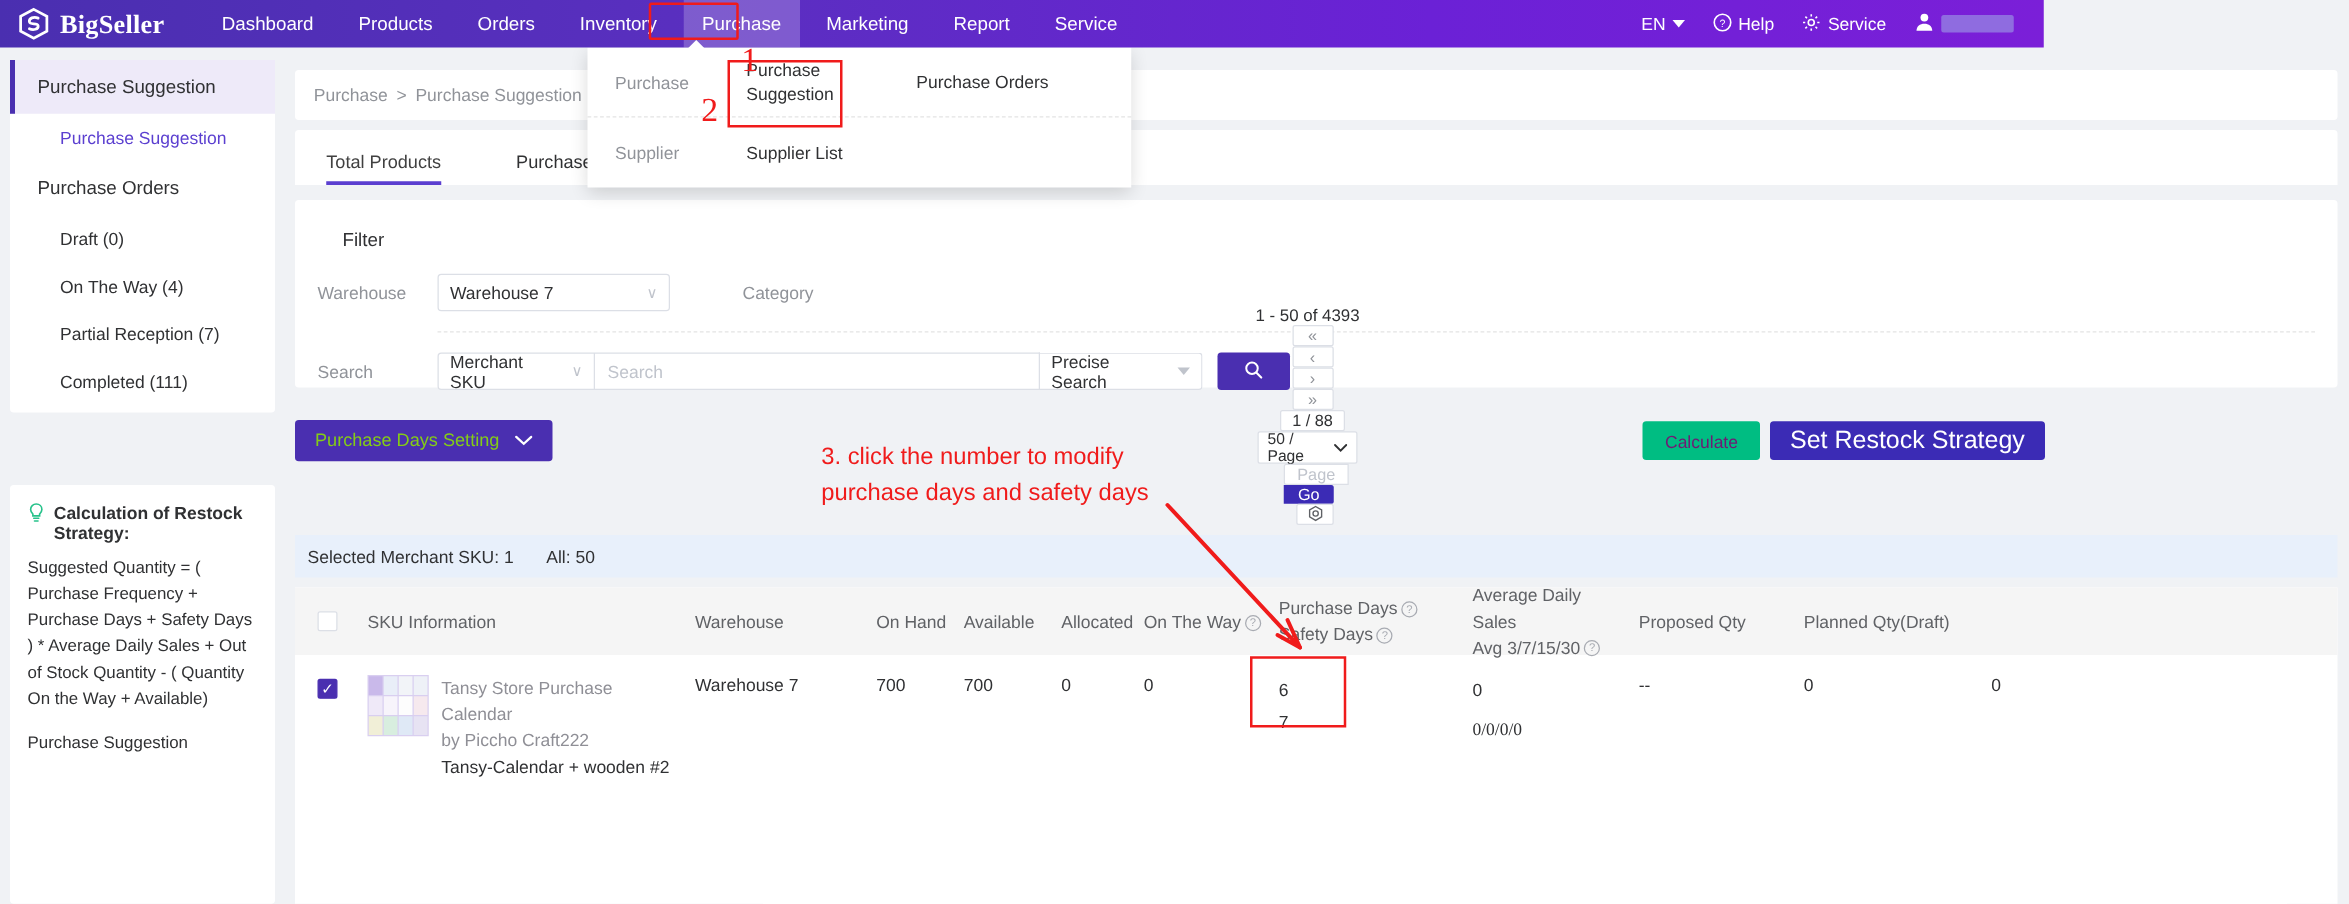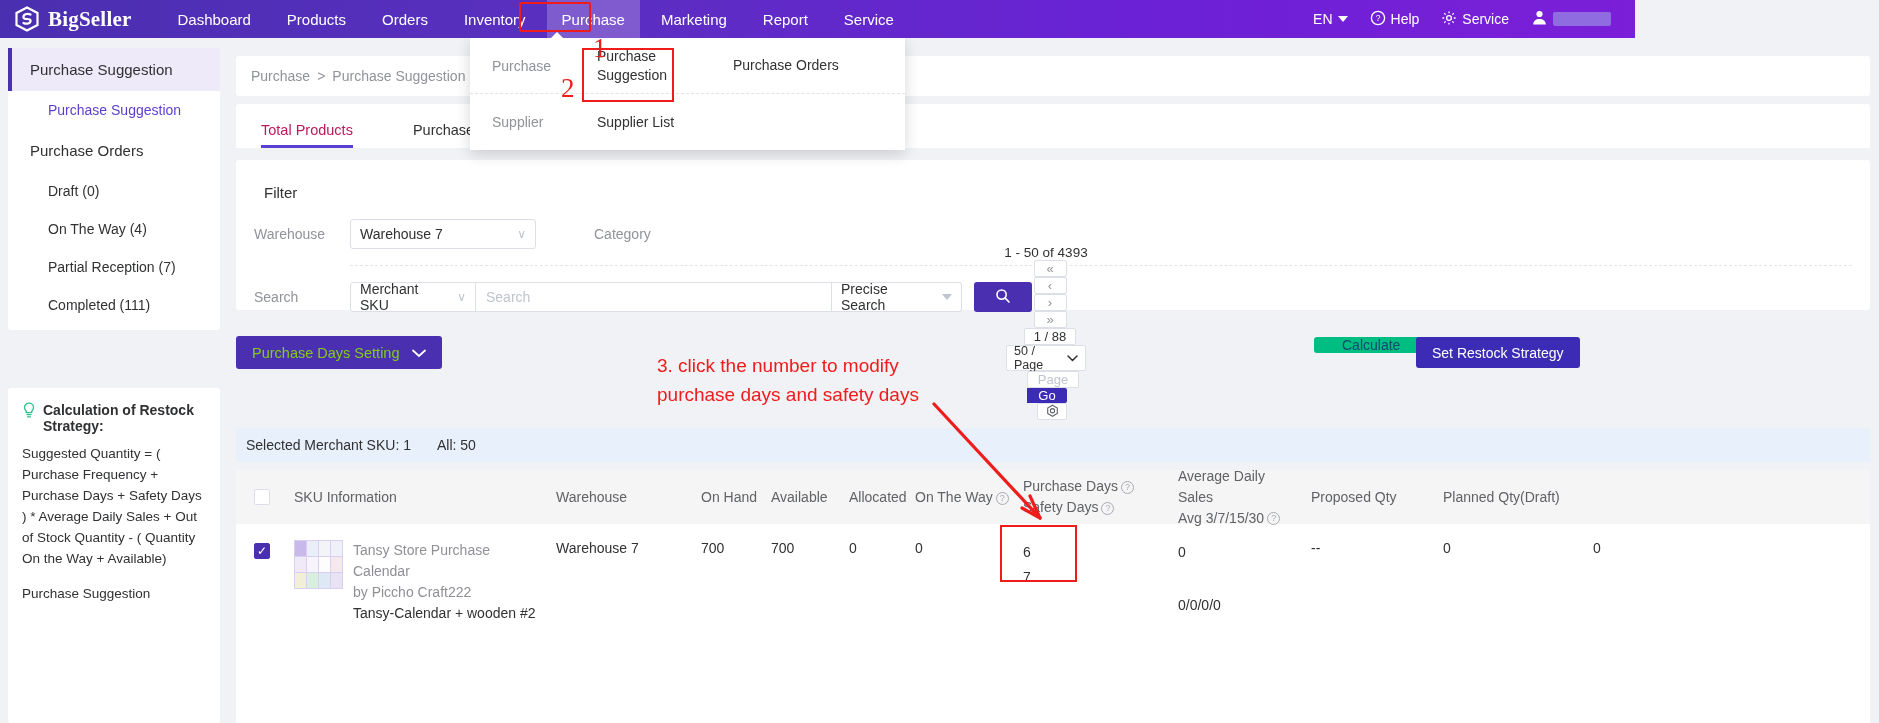--- a/index.html
+++ b/index.html
@@ -160,35 +160,35 @@
     width: 1634px; height: 44px; background: #fff;
     border-radius: 3px 3px 0 0;
     display: flex; align-items: flex-end; padding-left: 15px;
     z-index: 5;
   }
   .tabitem {
     font-size: 14.5px; color: #303133; cursor: pointer;
     padding: 0 10px 10px 10px; margin-right: 40px;
     position: relative;
   }
-  .tabitem.active { color: #be185d; }
+  .tabitem.active { color: #404040; }
   .tabitem.active::after {
     content: ""; position: absolute; left: 10px; right: 10px; bottom: 0;
     height: 3px; background: #5b3fd0;
   }
 
   
   #filtercard {
     position: absolute; left: 236px; top: 160px;
     width: 1634px; height: 150px;
     background: #fff; border-radius: 3px;
     padding: 16px 18px 0 18px;
     z-index: 4;
   }
-  #filtercard .ftitle { font-size: 15px; color: #303133; margin: 8px 0 18px 10px; }
+  #filtercard .ftitle { font-size: 15px; color: #303133; margin: 8px 0 18px 20px; }
   .frow { display: flex; align-items: center; }
   .flabel { color: #909399; font-size: 14px; width: 96px; flex: none; }
   .selbox {
     height: 30px; border: 1px solid #dcdfe6; border-radius: 3px;
     background: #fff; display: flex; align-items: center;
     padding: 0 9px; font-size: 14px; color: #303133; cursor: pointer;
     justify-content: space-between;
   }
   .chev { color: #c0c4cc; font-size: 12px; margin-left: 8px; }
   .caret-sm { width:0;height:0;border-left:5px solid transparent;border-right:5px solid transparent;border-top:6px solid #606266;margin-left:8px; }
@@ -207,29 +207,29 @@
   
   #actionbar { position: absolute; left: 236px; top: 330px; width: 1634px; height: 52px; z-index: 4; }
   #pdbtn {
     position: absolute; left: 0; top: 6px;
     height: 33px; background: #4a2fb0; color: #84cc16;
     border-radius: 3px; display: flex; align-items: center;
     padding: 0 16px; font-size: 14.5px; cursor: pointer; gap: 12px;
   }
   #calcbtn {
     position: absolute; left: 1078px; top: 7px;
-    height: 16px; background: #00bd82; color: #0c4a6e; border-radius: 3px;
-    display: flex; align-items: center; padding: 0 28px;
+    height: 31px; background: #00bd82; color: #701a75; border-radius: 3px;
+    display: flex; align-items: center; padding: 0 18px;
     font-size: 14px; cursor: pointer;
   }
   #srsbtn {
     position: absolute; left: 1180px; top: 7px;
     height: 31px; background: #3b2bb5; color: #fff; border-radius: 3px;
     display: flex; align-items: center; padding: 0 16px;
-    font-size: 14px; cursor: pointer;
+    font-size: 20px; cursor: pointer;
   }
 
   
   #pagerow {
     position: absolute; left: 236px; top: 386px;
     width: 1634px; height: 34px;
     display: flex; align-items: center; justify-content: flex-end;
     gap: 0; z-index: 4; flex-direction: column;
   }
   #pagerow .pcount { font-size: 13.5px; color: #303133; margin-right: 14px; }
@@ -572,21 +572,21 @@
     <div class="td" style="width:70px;">700</div>
     <div class="td" style="width:78px;">700</div>
     <div class="td" style="width:66px;">0</div>
     <div class="td" style="width:108px;">0</div>
     <div class="td" style="width:155px;line-height:1.75;">
       <div>6</div>
       <div>7</div>
     </div>
     <div class="td" style="width:133px;line-height:1.75;">
       <div>0</div>
-      <div style="margin-top:28px;">0/0/0/0</div>
+      <div style="margin-top:8px;font-family:Liberation Serif, serif;">0/0/0/0</div>
     </div>
     <div class="td" style="width:132px;">--</div>
     <div class="td" style="width:150px;">0</div>
     <div class="td" style="width:60px;">0</div>
   </div>
 </div>
 
 <div id="pdhl"></div>
 
 <div id="annot3">

